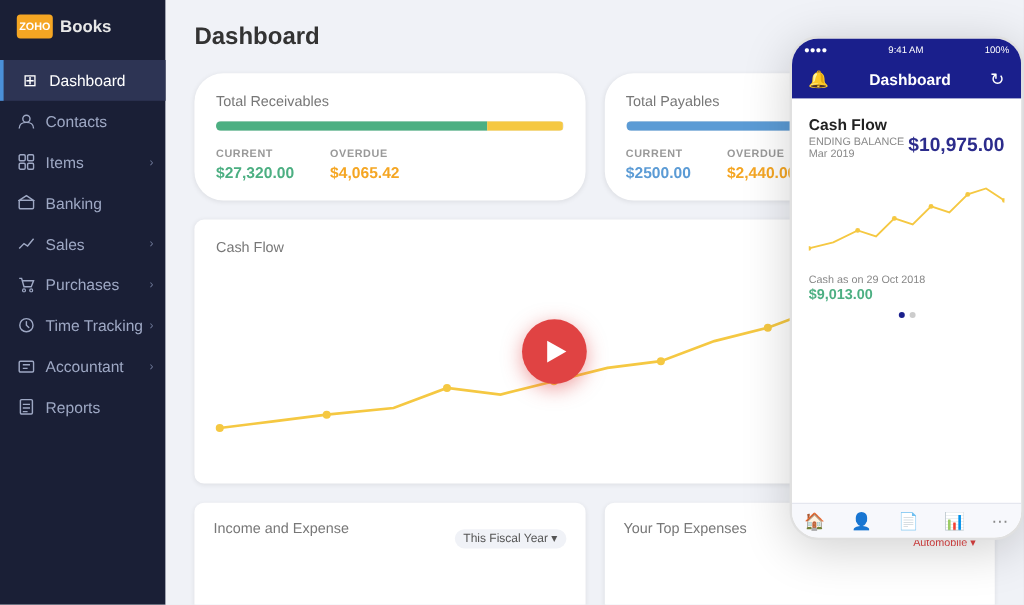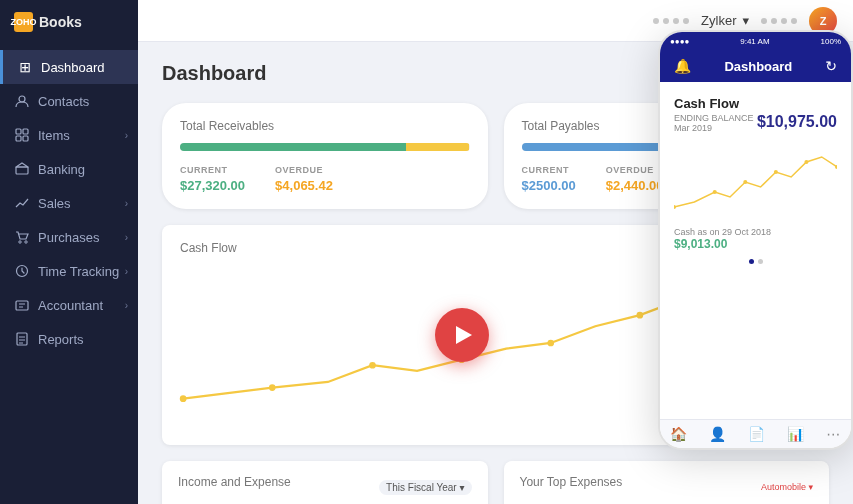--- a/index.html
+++ b/index.html
@@ -21,21 +21,21 @@
       flex-direction: column;
       flex-shrink: 0;
     }
     .sidebar-logo {
       padding: 12px 14px;
       display: flex;
       align-items: center;
       gap: 6px;
     }
     .logo-icon {
-      width: 19px;
+      width: 30px;
       height: 20px;
       background: #f5a623;
       border-radius: 3px;
       display: flex;
       align-items: center;
       justify-content: center;
       font-size: 9px;
       font-weight: bold;
       color: white;
     }
@@ -284,21 +284,21 @@
       background: #fff;
       border-radius: 8px;
       padding: 14px 16px;
       box-shadow: 0 1px 4px rgba(0,0,0,0.08);
       height: 100px;
       overflow: hidden;
     }
     .card-header-row {
       display: flex;
       justify-content: space-between;
-      align-items: center;
+      align-items: flex-end;
       margin-bottom: 22px;
     }
     .fiscal-badge {
       font-size: 10px;
       color: #555;
       background: #f0f2f7;
       padding: 2px 7px;
       border-radius: 10px;
       cursor: pointer;
     }
@@ -517,39 +517,20 @@
             <path d="M4 5h6M4 8h6M4 11h4" stroke="#9ea8c4" stroke-width="1.2"></path>
           </svg>
       </span>
       <span>Reports</span>
     </div>
   </nav>
 </div>
 
 <div class="main">
 
-  <div class="topbar">
-    <div class="topbar-dots">
-      <div class="topbar-dot"></div>
-      <div class="topbar-dot"></div>
-      <div class="topbar-dot"></div>
-      <div class="topbar-dot"></div>
-    </div>
-    <div class="topbar-user">
-      <span>Zylker</span>
-      <span>▾</span>
-    </div>
-    <div class="topbar-dots">
-      <div class="topbar-dot"></div>
-      <div class="topbar-dot"></div>
-      <div class="topbar-dot"></div>
-      <div class="topbar-dot"></div>
-    </div>
-    <div class="topbar-avatar">Z</div>
-  </div>
 
   <div class="content">
     <div class="page-title">Dashboard</div>
 
     <div class="cards-row">
 
       <div class="card receivables-card">
         <div class="card-title">Total Receivables</div>
         <div class="progress-bar-container">
           <div class="progress-green" style="width:78%"></div>

